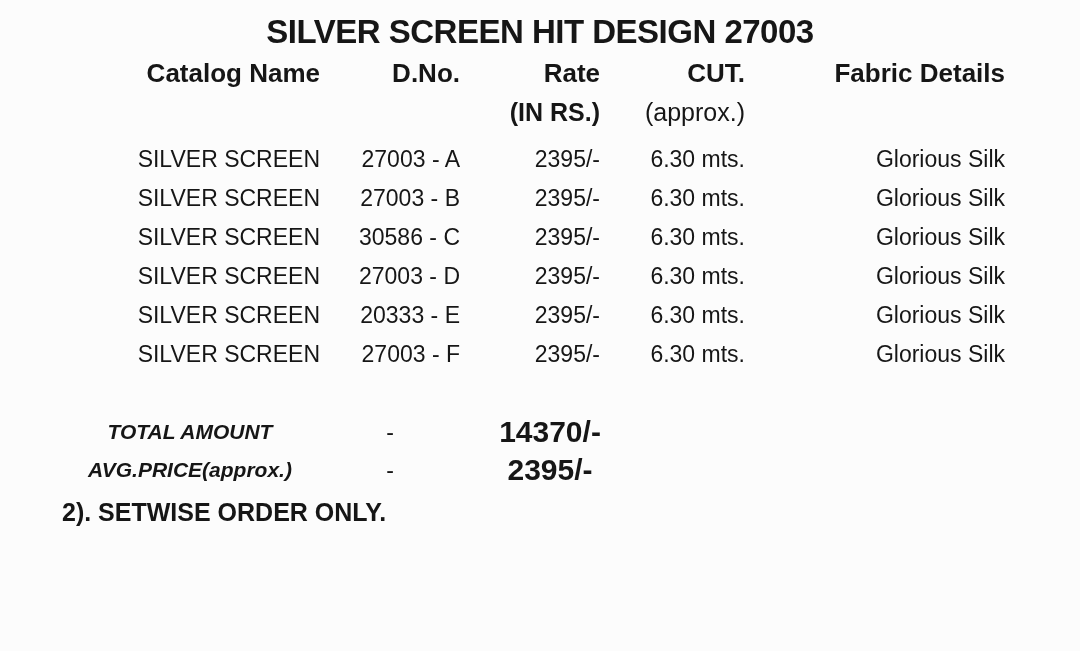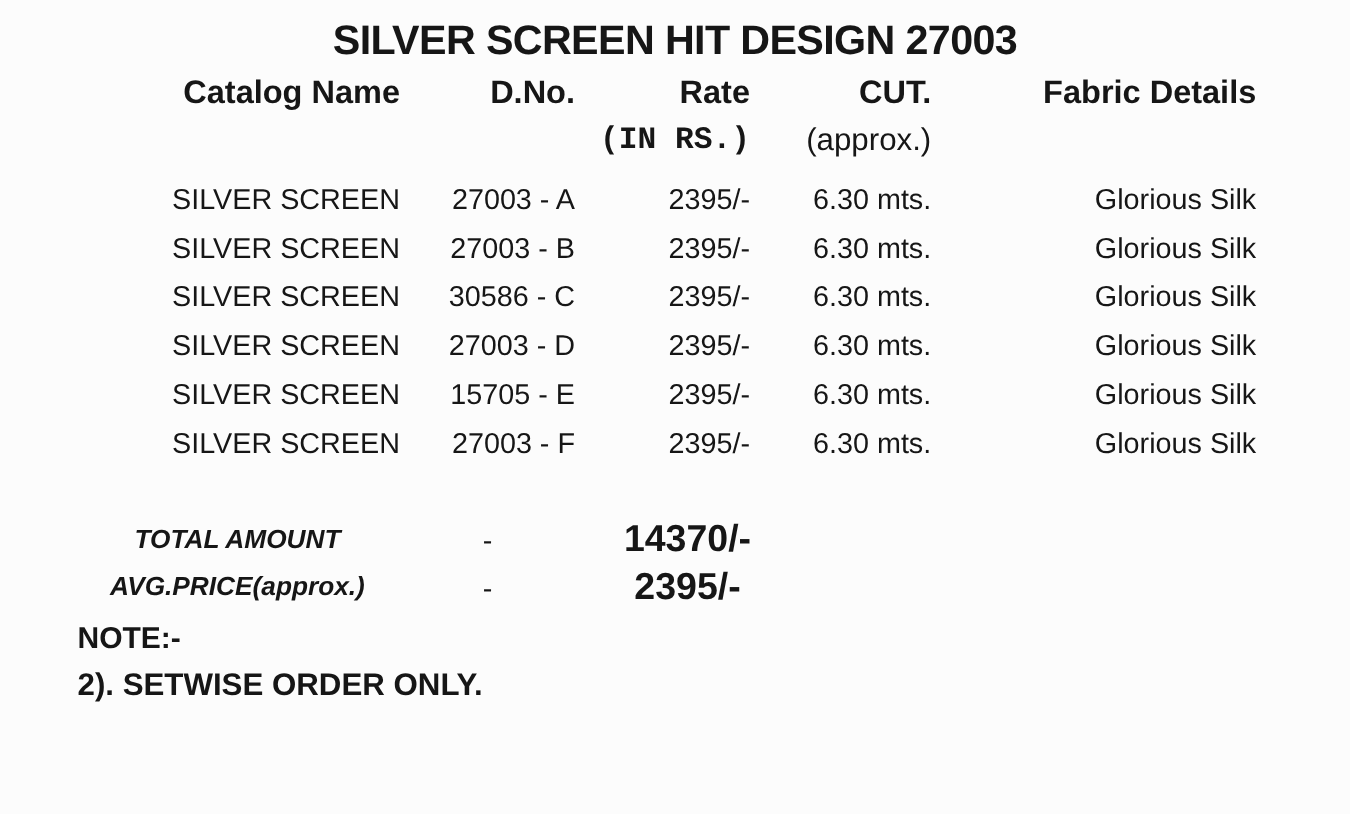--- a/index.html
+++ b/index.html
@@ -40,21 +40,21 @@
   }
   .hdr {
     font-size: 26px;
     font-weight: 700;
     line-height: 38px;
   }
   .subhdr {
     font-size: 25px;
     line-height: 40px;
   }
-  .subhdr.bold { font-weight: 700; font-family: Liberation Mono, monospace; }
+  .subhdr.bold { font-weight: 700; }
   .data-cell {
     font-size: 23px;
     font-weight: 400;
     line-height: 39px;
   }
   .rows-grid { margin-top: 8px; }
   .summary-grid { margin-top: 39px; }
   .sum-label {
     font-size: 21px;
     font-weight: 700;
@@ -148,21 +148,21 @@
     </div>
     <div class="row">
       <div class="cell data-cell">SILVER SCREEN</div>
       <div class="cell data-cell">27003 - D</div>
       <div class="cell data-cell">2395/-</div>
       <div class="cell data-cell">6.30 mts.</div>
       <div class="cell data-cell">Glorious Silk</div>
     </div>
     <div class="row">
       <div class="cell data-cell">SILVER SCREEN</div>
-      <div class="cell data-cell">15705 - E</div>
+      <div class="cell data-cell">20333 - E</div>
       <div class="cell data-cell">2395/-</div>
       <div class="cell data-cell">6.30 mts.</div>
       <div class="cell data-cell">Glorious Silk</div>
     </div>
     <div class="row">
       <div class="cell data-cell">SILVER SCREEN</div>
       <div class="cell data-cell">27003 - F</div>
       <div class="cell data-cell">2395/-</div>
       <div class="cell data-cell">6.30 mts.</div>
       <div class="cell data-cell">Glorious Silk</div>
@@ -182,17 +182,16 @@
       <div class="cell sum-dash">-</div>
       <div class="cell sum-value">2395/-</div>
       <div class="cell"></div>
       <div class="cell"></div>
     </div>
     <div class="cell"></div>
     <div class="cell"></div>
   </div>
 
   <div class="notes">
-    <div class="note-heading">NOTE:-</div>
     <div class="note-item">2). SETWISE ORDER ONLY.</div>
   </div>
 
 </div>
 
 </body></html>

